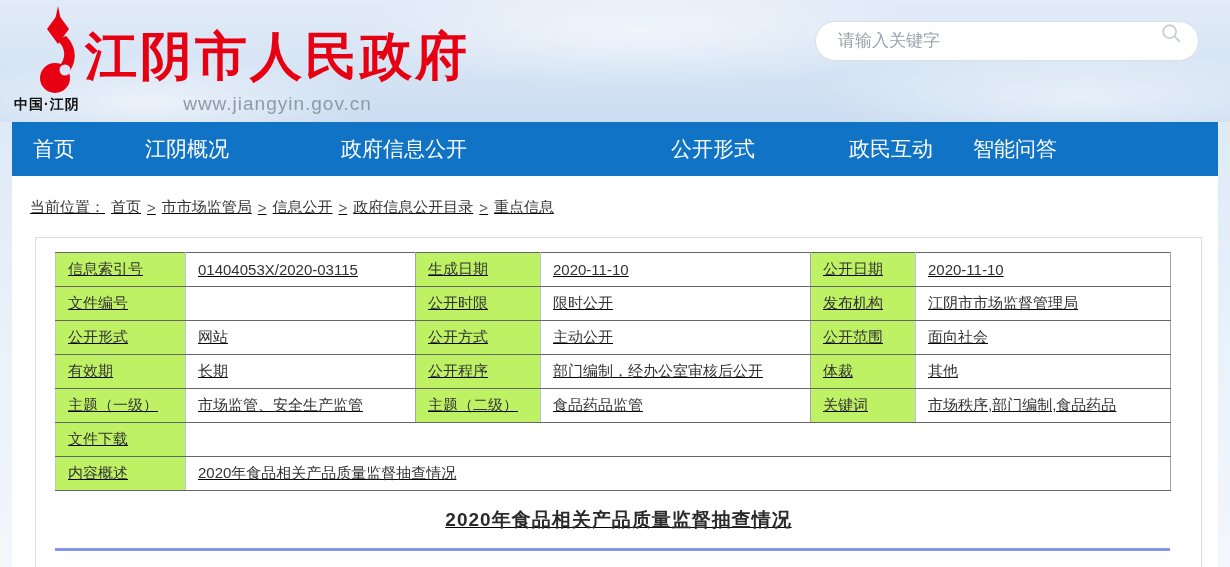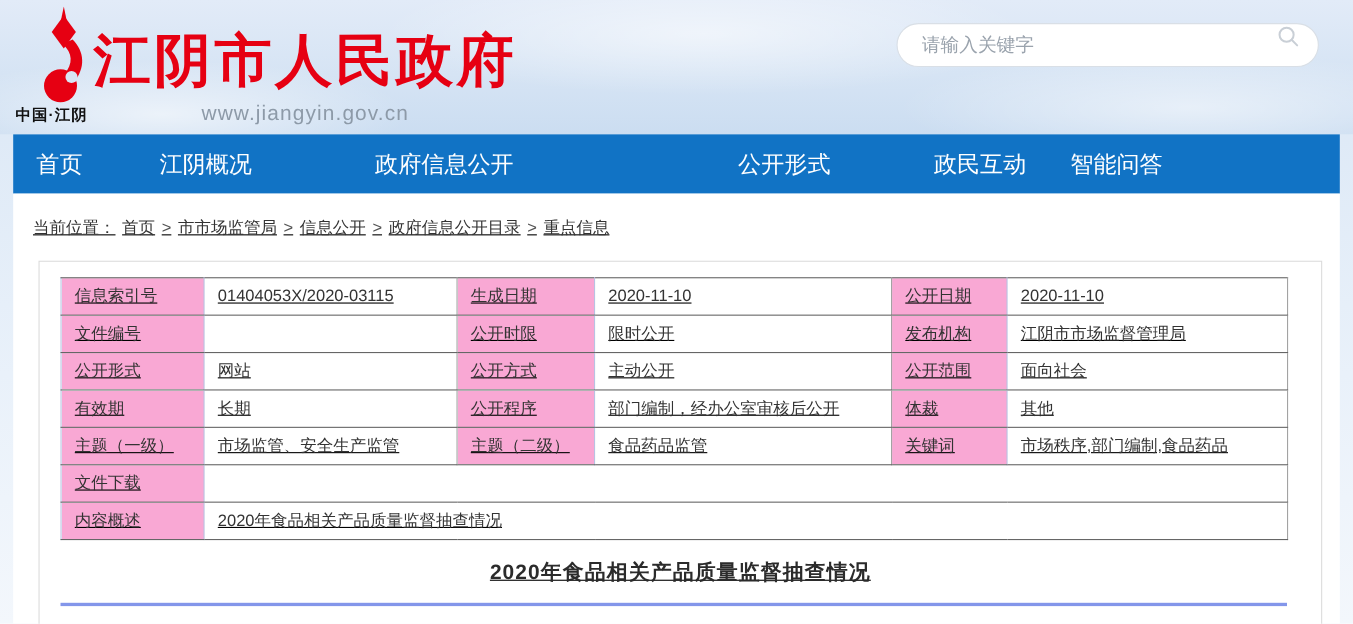--- a/index.html
+++ b/index.html
@@ -59,21 +59,21 @@
     margin:0 16px 0 23px; border:1px solid #dcdcdc; background:#fff;
     padding:14px 19px 60px;
   }
   table.info-table { border-collapse:collapse; width:1115px; table-layout:fixed; }
   .info-table td {
     height:34px; font-size:15px; color:#333; padding:2px 12px;
     border-top:1px solid #666; border-bottom:1px solid #666;
     border-left:1px solid #a3a3a3; border-right:1px solid #a3a3a3;
     overflow:hidden; white-space:nowrap;
   }
-  .info-table td.lbl { background:#f9a8d4; border-left-color:#b9c2e2; border-right-color:#b9c2e2; }
+  .info-table td.lbl { background:#bef264; border-left-color:#b9c2e2; border-right-color:#b9c2e2; }
   .article-title {
     text-align:center; font-size:19px; font-weight:bold; color:#2b2b2b;
     margin-top:16px; letter-spacing:1px;
   }
   .divider { width:1115px; height:0; border-top:3px solid #8396ea; margin-top:15px; }
 </style>
 </head>
 <body>
 
 <header class="sky-header">

